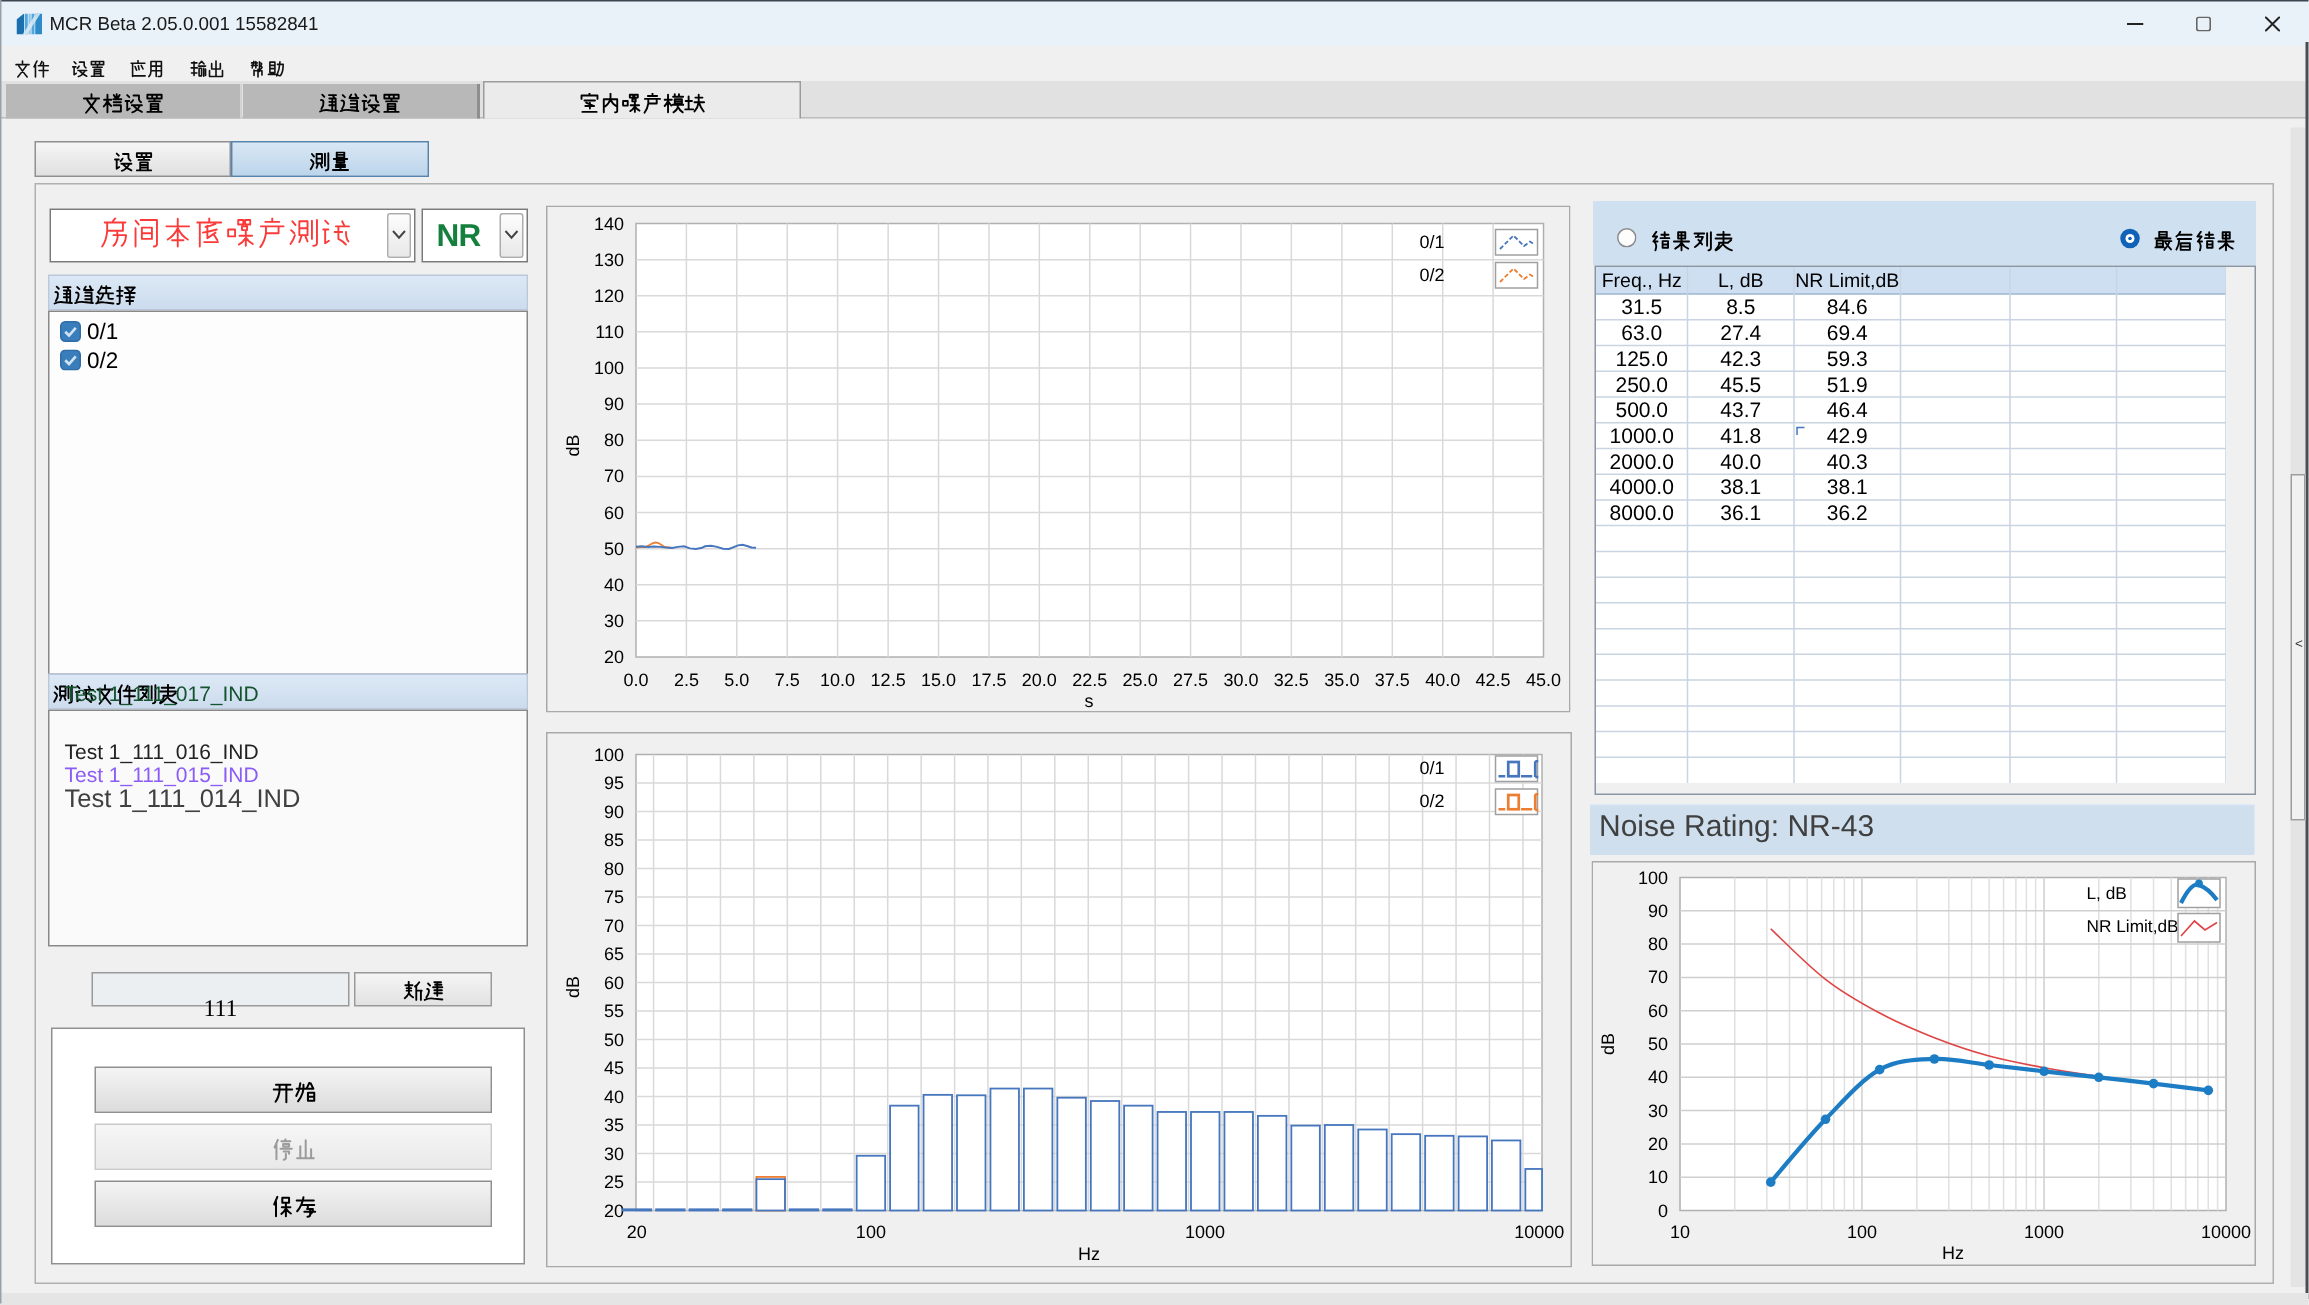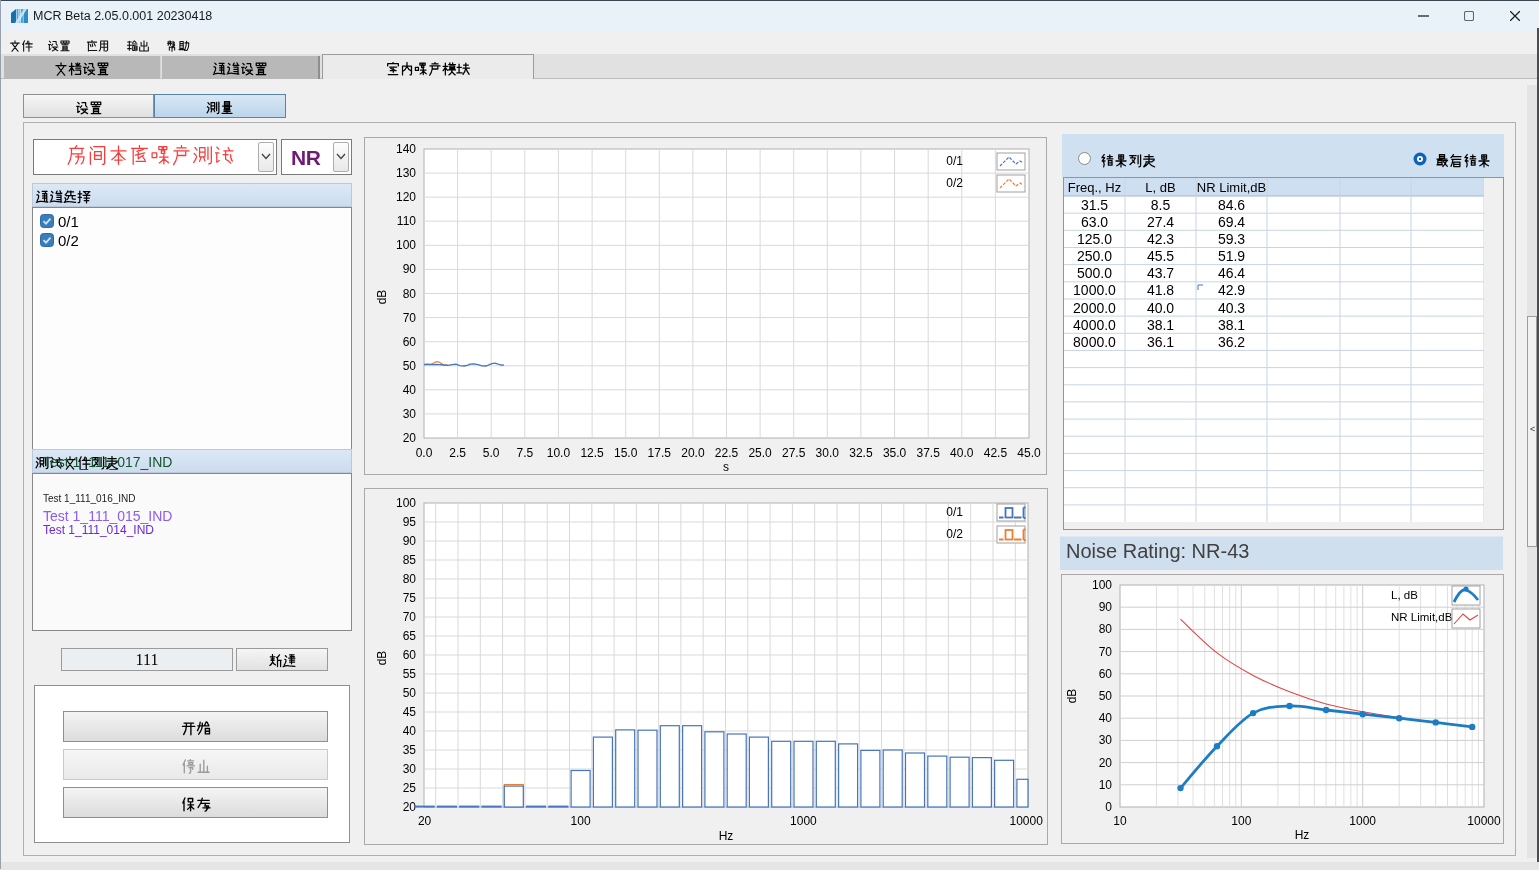--- a/index.html
+++ b/index.html
@@ -9,21 +9,21 @@
 </style></head><body>
 <div class="abs" style="left:0;top:0;width:1539px;height:31px;background:#e9f2f8;border-top:1px solid #3c4650"></div>
 <svg class="abs" style="left:11px;top:9px" width="17" height="14" viewBox="0 0 17 14">
 <polygon points="0,4 5,0 5,14 0,14" fill="#1c6fae"></polygon>
 <rect x="5.5" y="0" width="2" height="14" fill="#51a7dd"></rect>
     <rect x="8" y="0" width="1.5" height="14" fill="#8cc6e8"></rect>
 <rect x="10" y="0" width="2" height="14" fill="#51a7dd"></rect>
     <rect x="12.5" y="0" width="4.5" height="14" fill="#2d8bc9"></rect>
 <polygon points="4,14 13,0 16,0 7,14" fill="#dbeaf5" opacity="0.85"></polygon>
   </svg>
-<div class="abs" style="left:33px;top:9px;font-size:12.5px;color:#191919">MCR Beta 2.05.0.001 20230418</div>
+<div class="abs" style="left:33px;top:9px;font-size:12.5px;color:#191919">MCR Beta 2.05.0.001 15582841</div>
 <svg class="abs" style="left:1418px;top:11px" width="11" height="10" viewBox="0 0 11 10">
     <line x1="0" y1="5" x2="11" y2="5" stroke="#222" stroke-width="1.3"></line>
   </svg>
 <svg class="abs" style="left:1464px;top:11px" width="10" height="10" viewBox="0 0 10 10">
     <rect x="0.5" y="0.5" width="9" height="9" rx="1.5" fill="none" stroke="#666" stroke-width="1.1"></rect>
   </svg>
 <svg class="abs" style="left:1510px;top:11px" width="10" height="10" viewBox="0 0 10 10">
     <path d="M0 0 10 10M10 0 0 10" stroke="#222" stroke-width="1.3"></path>
   </svg>
 <div class="abs" style="left:0;top:31px;width:1539px;height:23px;background:#f0f0f0"></div>
@@ -111,21 +111,21 @@
     </svg><svg class="cj" style="width:21px;height:21px;stroke-width:6" viewBox="0 0 100 100">
       <use href="#g19"></use>
     </svg><svg class="cj" style="width:21px;height:21px;stroke-width:6" viewBox="0 0 100 100">
       <use href="#g25"></use>
     </svg></div>
 <div class="abs" style="left:258px;top:142px;width:16px;height:30px;background:linear-gradient(#fdfdfd,#e8e8e8);border:1px solid #adadad;border-radius:2px"></div>
 <svg class="abs" style="left:261px;top:153px" width="10" height="7" viewBox="0 0 10 7">
     <path d="M1 1 5 5.5 9 1" fill="none" stroke="#444" stroke-width="1.3"></path>
   </svg>
 <div class="abs" style="left:281px;top:139px;width:71px;height:36px;background:#fff;border:1px solid #7a7a7a"></div>
-<div class="abs" style="left:291px;top:146px;font-size:21px;color:#701a75;font-weight:600;letter-spacing:-0.5px">NR</div>
+<div class="abs" style="left:291px;top:146px;font-size:21px;color:#15803d;font-weight:600;letter-spacing:-0.5px">NR</div>
 <div class="abs" style="left:333px;top:142px;width:16px;height:30px;background:linear-gradient(#fdfdfd,#e8e8e8);border:1px solid #adadad;border-radius:2px"></div>
 <svg class="abs" style="left:336px;top:153px" width="10" height="7" viewBox="0 0 10 7">
     <path d="M1 1 5 5.5 9 1" fill="none" stroke="#444" stroke-width="1.3"></path>
   </svg>
 <div class="abs" style="left:32px;top:183px;width:320px;height:24px;background:linear-gradient(#dce8f5,#ccdcee);border:1px solid #b9c8da;padding:4px 0 0 2px"><svg class="cj" style="width:14px;height:14px;stroke-width:9" viewBox="0 0 100 100">
       <use href="#g11"></use>
     </svg><svg class="cj" style="width:14px;height:14px;stroke-width:9" viewBox="0 0 100 100">
       <use href="#g12"></use>
     </svg><svg class="cj" style="width:14px;height:14px;stroke-width:9" viewBox="0 0 100 100">
       <use href="#g26"></use>
@@ -151,24 +151,24 @@
       <use href="#g00"></use>
     </svg><svg class="cj" style="width:14px;height:14px;stroke-width:9" viewBox="0 0 100 100">
       <use href="#g01"></use>
     </svg><svg class="cj" style="width:14px;height:14px;stroke-width:9" viewBox="0 0 100 100">
       <use href="#g28"></use>
     </svg><svg class="cj" style="width:14px;height:14px;stroke-width:9" viewBox="0 0 100 100">
       <use href="#g29"></use>
     </svg></div>
 <div class="abs" style="left:32px;top:473px;width:320px;height:158px;background:#fafafa;border:1px solid #888"></div>
 <div class="abs" style="left:43px;top:454px;font-size:14px;color:#14532d">Test 1_111_017_IND</div>
-<div class="abs" style="left:43px;top:493px;font-size:10px;color:#222">Test 1_111_016_IND</div>
+<div class="abs" style="left:43px;top:493px;font-size:14px;color:#222">Test 1_111_016_IND</div>
 <div class="abs" style="left:43px;top:508px;font-size:14px;color:#8b5cf6">Test 1_111_015_IND</div>
-<div class="abs" style="left:43px;top:523px;font-size:12px;color:#6d28d9">Test 1_111_014_IND</div>
-<div class="abs" style="left:61px;top:648px;width:172px;height:23px;background:#eceff1;border:1px solid #9a9a9a;text-align:center;font-family:'Liberation Serif',serif;font-size:16px;padding-top:2px">111</div>
+<div class="abs" style="left:43px;top:523px;font-size:17px;color:#404040">Test 1_111_014_IND</div>
+<div class="abs" style="left:61px;top:648px;width:172px;height:23px;background:#eceff1;border:1px solid #9a9a9a;text-align:center;font-family:'Liberation Serif',serif;font-size:16px;padding-top:15px">111</div>
 <div class="abs" style="left:236px;top:648px;width:92px;height:23px;background:linear-gradient(#f5f5f5,#e2e2e2);border:1px solid #9a9a9a;text-align:center;padding-top:3px"><svg class="cj" style="width:14px;height:14px;stroke-width:9" viewBox="0 0 100 100">
       <use href="#g30"></use>
     </svg><svg class="cj" style="width:14px;height:14px;stroke-width:9" viewBox="0 0 100 100">
       <use href="#g31"></use>
     </svg></div>
 <div class="abs" style="left:34px;top:685px;width:316px;height:158px;background:#fff;border:1px solid #8f8f8f"></div>
 <div class="abs" style="left:63px;top:711px;width:265px;height:31px;background:linear-gradient(#f4f4f4,#dcdcdc);border:1px solid #8f8f8f;text-align:center;padding-top:7px;color:#000"><svg class="cj" style="width:15px;height:15px;stroke-width:9" viewBox="0 0 100 100">
       <use href="#g32"></use>
     </svg><svg class="cj" style="width:15px;height:15px;stroke-width:9" viewBox="0 0 100 100">
       <use href="#g33"></use>

